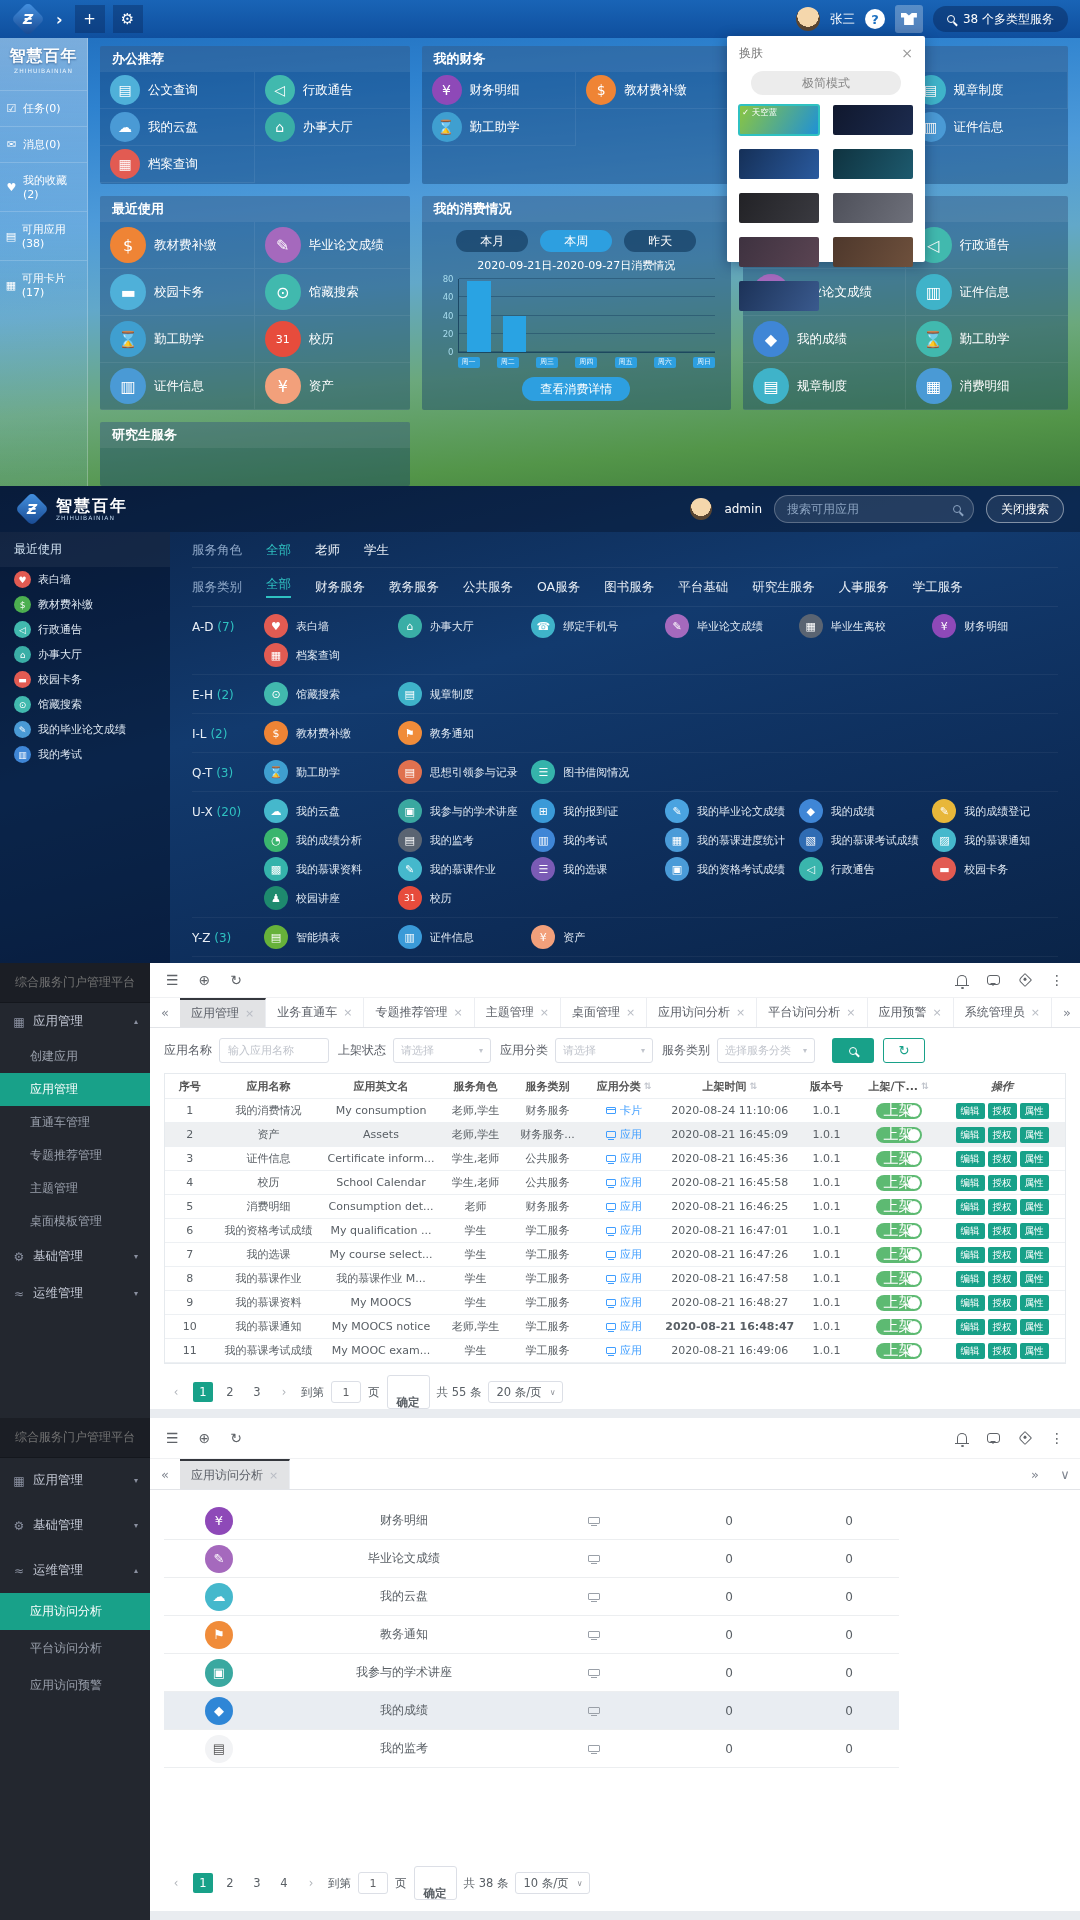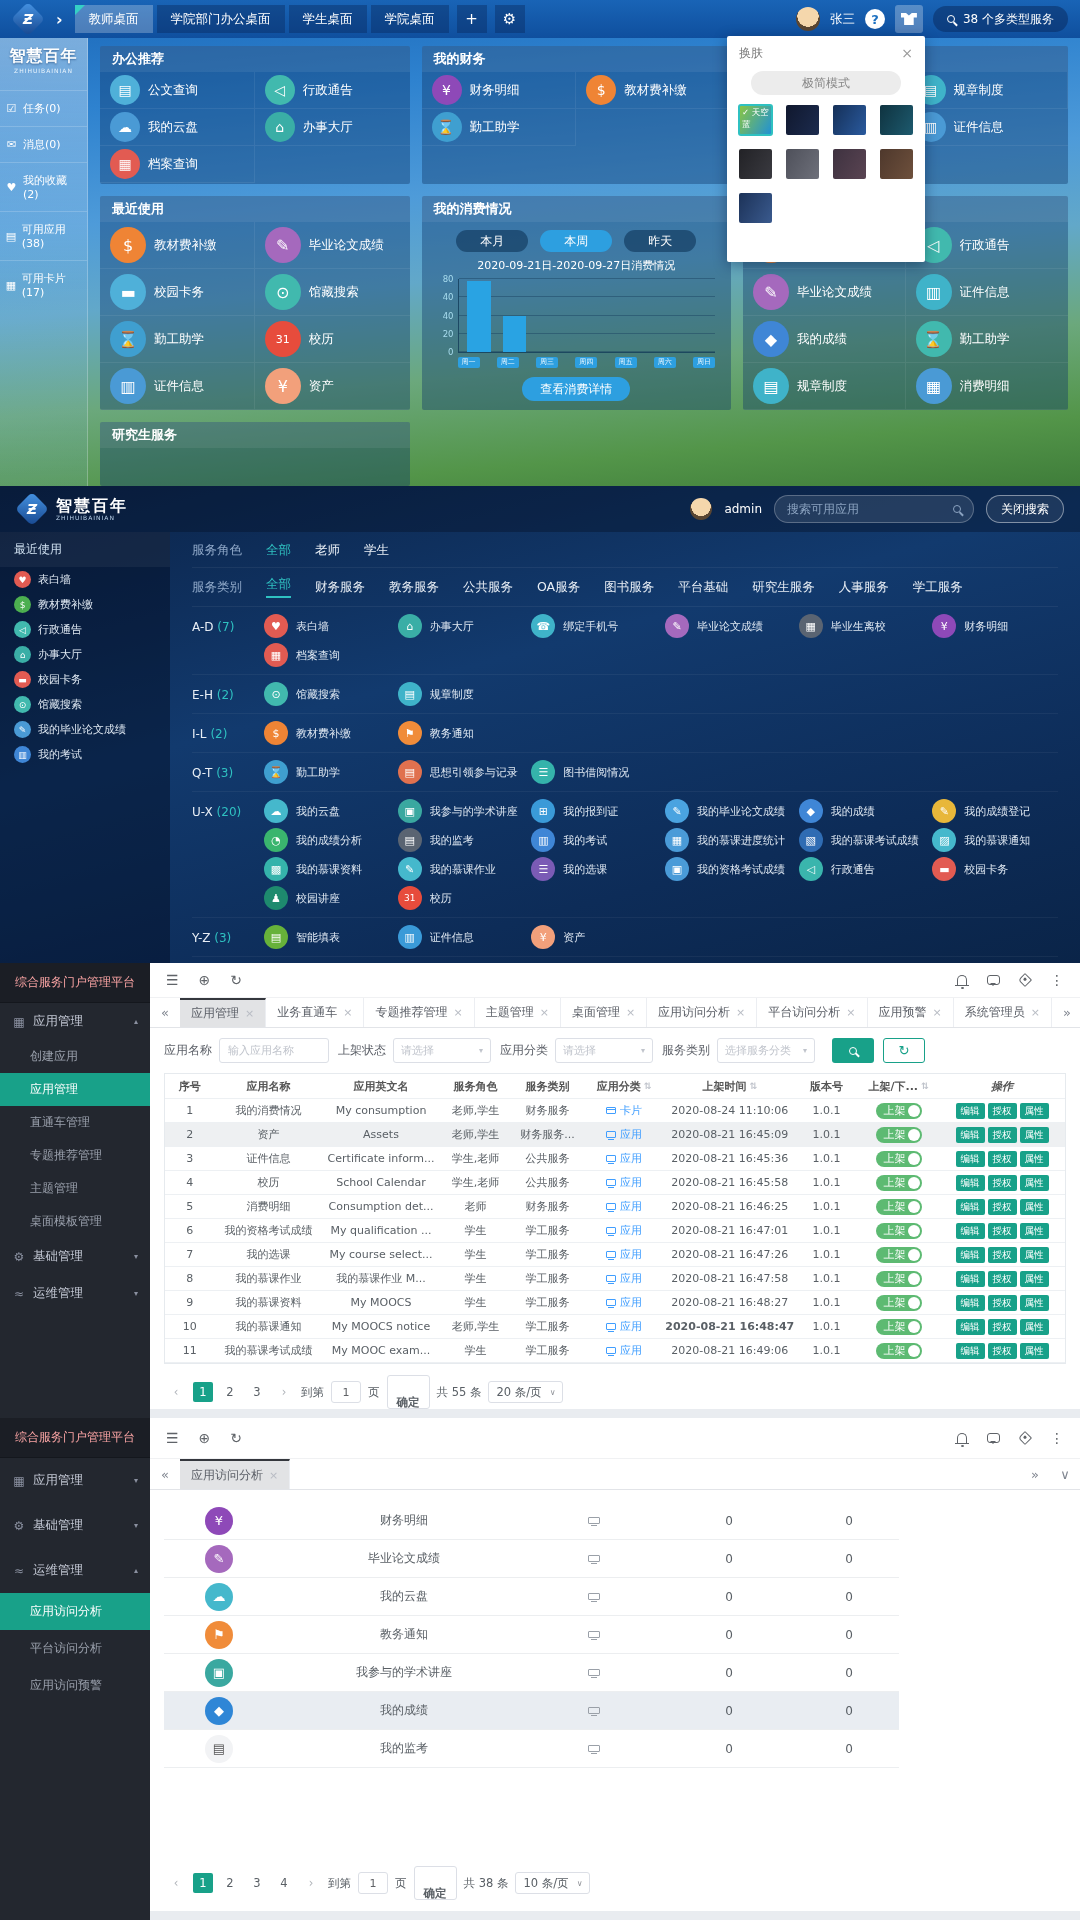--- a/index.html
+++ b/index.html
@@ -51,21 +51,21 @@
 .yt{position:absolute;right:calc(100% + 5px);font-size:8.5px;color:#a8dcee;transform:translateY(50%)}
 .bar{position:absolute;bottom:0;width:9%;background:#29a3e3}
 .xrow{display:flex;margin:4px 16px 0 36px;justify-content:space-between}
 .xc{width:22px;height:11px;background:#2d9fe0;border-radius:2px;color:#eaf7ff;font-size:7px;text-align:center;line-height:11px;overflow:hidden}
 .detail-btn{margin:9px auto 0;height:24px;line-height:24px;padding:0 18px;border-radius:12px;background:#2d9fe0;color:#fff;font-size:12px;width:fit-content}
 
 .skin{position:absolute;left:727px;top:36px;width:198px;height:226px;background:#fff;box-shadow:0 3px 14px rgba(0,20,50,.4);border-radius:2px;padding:9px 12px;z-index:10}
 .skin-h{display:flex;justify-content:space-between;color:#777;font-size:12px}
 .skin-x{color:#999;font-size:14px}
 .skin-btn{margin:9px auto 10px;width:150px;height:24px;line-height:24px;border-radius:12px;background:#ececec;color:#888;font-size:12px;text-align:center}
-.skin-grid{display:grid;grid-template-columns:repeat(4,1fr);gap:14px}
+.skin-grid{display:grid;grid-template-columns:repeat(2,1fr);gap:14px}
 .sk{height:30px;border-radius:2px;color:#fff;font-size:8.5px;padding:2px 3px;overflow:hidden}
 .sk.on{outline:2px solid #2fc1c1;outline-offset:-1px}
 
 .s2{height:477px;background:linear-gradient(165deg,#0b2348,#123a6e 40%,#0d2c58 75%,#0a2448);overflow:hidden;display:flex;flex-direction:column}
 .s2-head{height:46px;display:flex;align-items:center;padding:0 16px;background:rgba(5,18,40,.4);flex:none}
 .s2-logo-t{color:#fff;font-weight:bold;font-size:16px;letter-spacing:2px;line-height:1}
 .s2-logo-s{color:#bcd4ec;font-size:6px;letter-spacing:1px}
 .s2-right{margin-left:auto;display:flex;align-items:center;gap:12px}
 .s2-user{color:#fff;font-size:12px}
 .s2-search{width:200px;height:28px;border-radius:14px;background:rgba(255,255,255,.1);border:1px solid rgba(255,255,255,.25);display:flex;align-items:center;padding:0 12px;color:#8ba3c0}
@@ -87,21 +87,21 @@
 .grp-letter{width:72px;color:#e8eef5;font-size:12px;padding-top:6px;flex:none}
 .grp-letter b{color:#2fc1c1;font-weight:normal}
 .grp-items{flex:1;display:grid;grid-template-columns:repeat(6,1fr);row-gap:5px;column-gap:8px}
 .g-item{display:flex;align-items:center;gap:8px;min-width:0}
 .g-ic{width:24px;height:24px;border-radius:50%;display:flex;align-items:center;justify-content:center;color:#fff;font-size:11px;flex:none}
 .g-lb{color:#dfe8f2;font-size:11px;white-space:nowrap;overflow:hidden}
 
 .admin{display:flex;background:#e9ecf0;overflow:hidden}
 .s3{height:455px}.s4{height:502px}
 .adm-side{width:150px;background:#23272f;flex:none}
-.adm-title{height:40px;display:flex;align-items:center;justify-content:center;color:#fca5a5;font-size:12px;background:#1b1e25;border-bottom:1px solid #14171d}
+.adm-title{height:40px;display:flex;align-items:center;justify-content:center;color:#737373;font-size:12px;background:#1b1e25;border-bottom:1px solid #14171d}
 .m-parent{display:flex;align-items:center;gap:7px;padding:10px 12px;color:#c3c8d4;font-size:12.5px}
 .s4 .m-parent{padding:14px 12px}
 .m-parent .gl{color:#8a90a0;font-size:12px;width:14px;text-align:center}
 .m-caret{margin-left:auto;color:#8a90a0;font-size:8px}
 .m-child{padding:8px 10px 8px 30px;color:#9aa0ac;font-size:12px}
 .s4 .m-child{padding:10px 10px 10px 30px}
 .m-child.on{background:#18a189;color:#fff}
 .adm-main{flex:1;display:flex;flex-direction:column;min-width:0}
 .adm-toolbar{height:34px;background:#fff;display:flex;align-items:center;padding:0 16px;gap:20px;color:#5f6368;flex:none}
 .s4 .adm-toolbar{height:40px}
@@ -134,21 +134,21 @@
 .trow{display:flex;align-items:center;height:24px;border-bottom:1px solid #edf0f3;background:#fff}
 .trow.hd{background:#fff;color:#555;font-weight:bold;height:25px}
 .trow.hl{background:#eef0f2}
 .tc{flex:none;text-align:center;padding:0 2px;white-space:nowrap;overflow:hidden;display:flex;align-items:center;justify-content:center;gap:3px}
 .sort{color:#c0c4cc;font-size:9px}
 .link{color:#409eff;display:inline-flex;align-items:center;gap:4px}
 .i-mon{width:10px;height:7px;border:1px solid currentColor;border-radius:1px;position:relative;display:inline-block;flex:none}
 .i-mon::after{content:"";position:absolute;left:50%;transform:translateX(-50%);bottom:-3px;width:6px;height:1.2px;background:currentColor}
 .i-card{width:10px;height:7px;border:1px solid currentColor;border-radius:1px;position:relative;display:inline-block;flex:none}
 .i-card::after{content:"";position:absolute;left:0;right:0;top:1px;height:1.2px;background:currentColor}
-.toggle{width:46px;height:16px;border-radius:9px;background:#5dba72;display:flex;align-items:center;color:#fff;font-size:11px;padding-left:8px;position:relative}
+.toggle{width:46px;height:16px;border-radius:9px;background:#5dba72;display:flex;align-items:center;color:#fff;font-size:15px;padding-left:8px;position:relative}
 .toggle::after{content:"";position:absolute;right:2px;top:2px;width:12px;height:12px;border-radius:50%;background:#fff}
 .act{height:16px;line-height:16px;padding:0 5px;border-radius:2px;background:#18a189;color:#fff;font-size:9.5px}
 .pgn{display:flex;align-items:center;gap:7px;padding:11px 2px;font-size:11.5px;color:#5a6066}
 .pg{min-width:20px;height:20px;border-radius:2px;display:flex;align-items:center;justify-content:center;padding:0 4px}
 .pg.on{background:#18a189;color:#fff}
 .pg.nav{color:#b0b4ba}
 .pg-in{width:30px;height:22px;border:1px solid #dcdfe6;border-radius:3px;text-align:center;font-size:11px;color:#606266;font-family:inherit;outline:none}
 .pg-confirm{height:22px;line-height:20px;padding:16px 9px;border:1px solid #dcdfe6;border-radius:3px;font-weight:bold}
 .pg-size{height:22px;border:1px solid #dcdfe6;border-radius:3px;padding:0 7px;display:flex;align-items:center;gap:8px}
 .pg-size .car{font-size:8px;color:#909399}
@@ -166,26 +166,20 @@
 </style>
 </head>
 <body>
 
 <div class="s1">
   <div class="s1-top">
     <div class="logo-mark">
         <span>Ƶ</span>
       </div>
     <span class="s1-arrow">›</span>
-    <div class="s1-tabs">
-        <div class="s1-tab on">教师桌面</div>
-        <div class="s1-tab">学院部门办公桌面</div>
-        <div class="s1-tab">学生桌面</div>
-        <div class="s1-tab">学院桌面</div>
-      </div>
     <div class="s1-tbtn">+</div>
     <div class="s1-tbtn">⚙</div>
     <div class="s1-right">
       <div class="avatar"></div>
       <span class="s1-user">张三</span>
       <div class="help">?</div>
       <div class="shirtbox">
           <span class="i-shirt"></span>
         </div>
       <div class="srch-pill">

